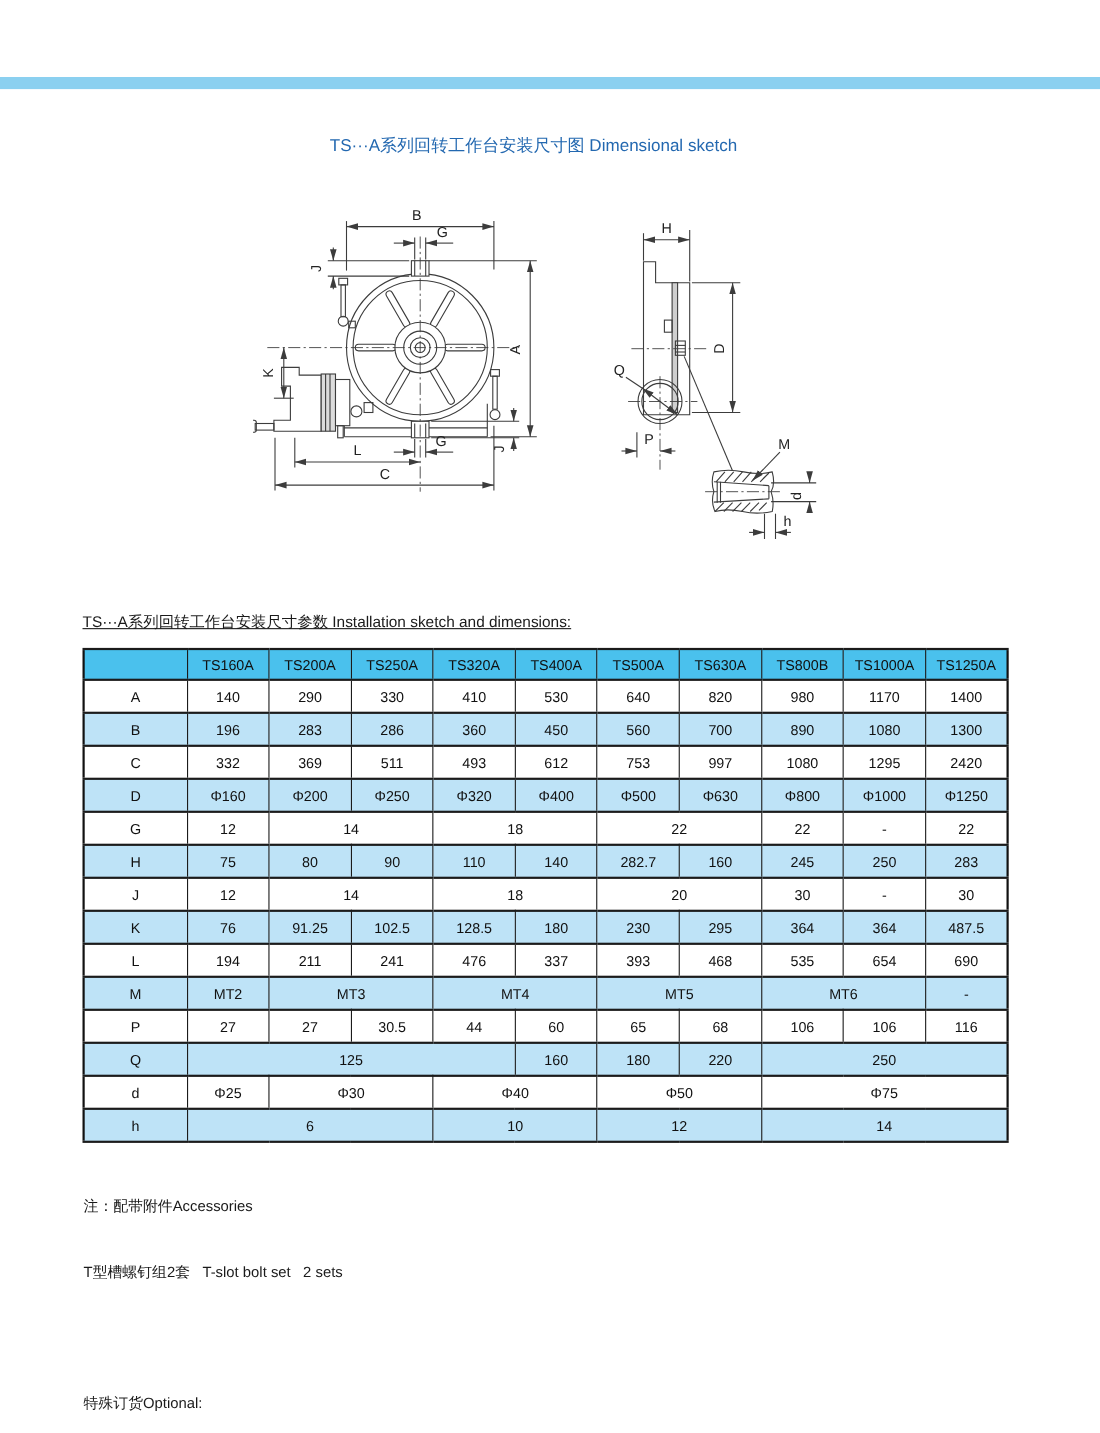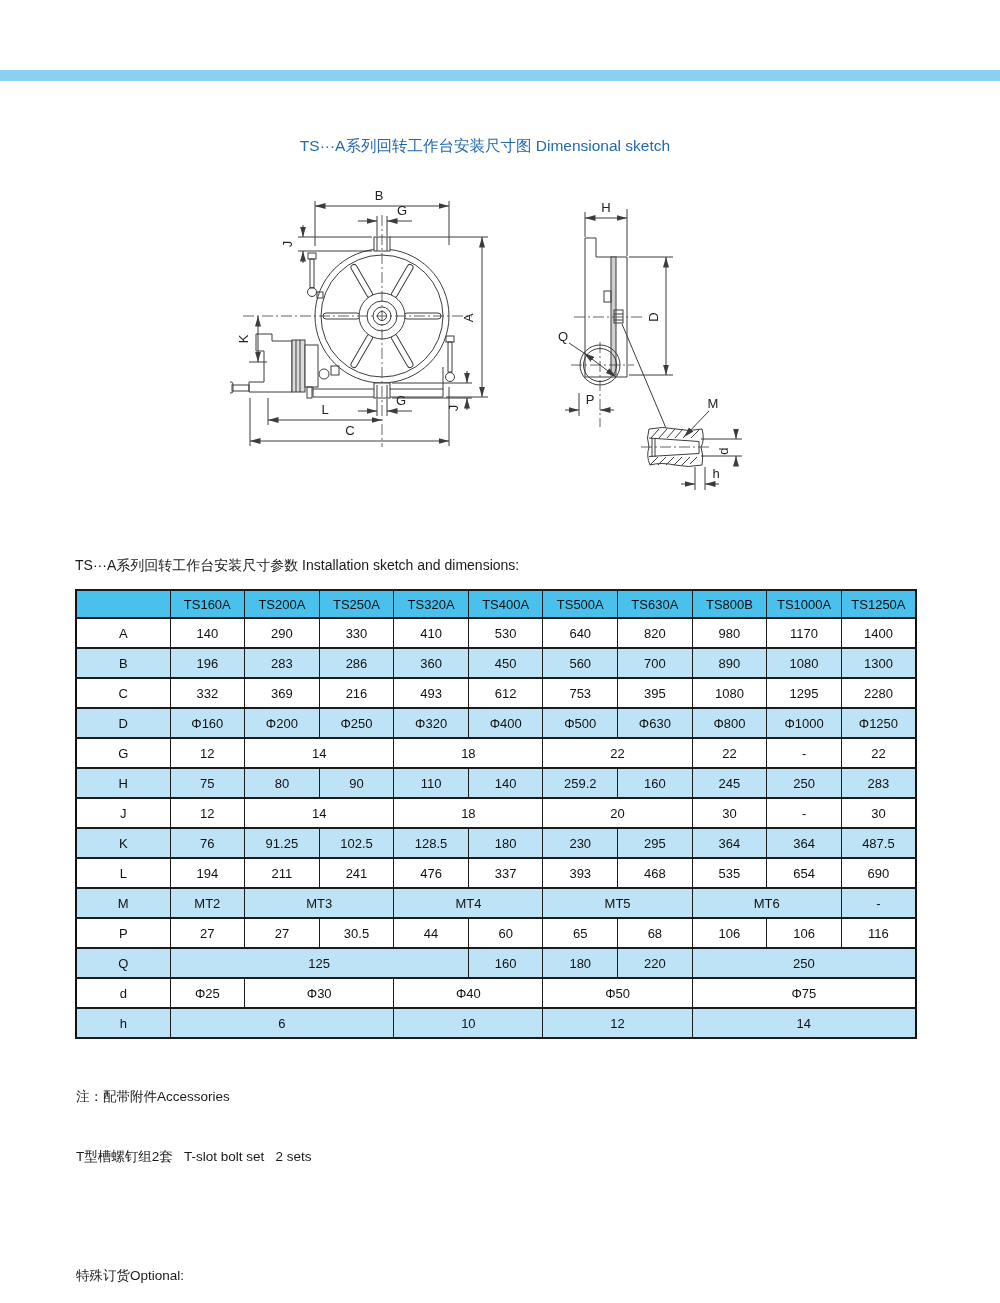--- a/index.html
+++ b/index.html
@@ -1,22 +1,22 @@
 <!DOCTYPE html>
 <html><head>
 <meta charset="utf-8">
 <style>
   html,body{margin:0;padding:0;background:#ffffff;}
   body{width:1000px;height:1303px;position:relative;overflow:hidden;
        font-family:"Liberation Sans",sans-serif;color:#1a1a1a;}
   .top-bar{position:absolute;left:0;top:70px;width:1000px;height:11px;background:#8bd0f0;}
-  .title{position:absolute;left:0;top:136px;width:970px;text-align:center;
+  .title{position:absolute;left:0;top:122px;width:970px;text-align:center;
          font-size:15.5px;font-weight:400;color:#2368b0;margin:0;}
   .drawing-svg{position:absolute;left:230px;top:180px;}
-  .table-heading{position:absolute;left:75px;top:557px;font-size:14px;color:#1a1a1a;}
+  .table-heading{position:absolute;left:75px;top:557px;font-size:14px;color:#1a1a1a;text-decoration:underline;}
   table.spec{position:absolute;left:75px;top:589px;width:842px;border-collapse:collapse;
              table-layout:fixed;font-size:13px;border:2px solid #111;}
   table.spec th,table.spec td{border:1px solid #1b1b1b;border-top-width:2px;border-bottom-width:2px;
              text-align:center;vertical-align:middle;height:28px;padding:0;font-weight:400;color:#111;}
   table.spec thead th{background:#4ac1ed;height:26px;}
   table.spec tbody tr.alt{background:#bee3f7;}
   .notes{position:absolute;left:76px;top:1047px;font-size:13.5px;line-height:20px;
          white-space:pre-wrap;color:#1a1a1a;}
   .notes-gap{height:19px;}
   svg text{font-family:"Liberation Sans",sans-serif;font-size:13px;fill:#222;}
@@ -273,28 +273,28 @@
           <td>560</td>
           <td>700</td>
           <td>890</td>
           <td>1080</td>
           <td>1300</td>
         </tr>
         <tr>
           <th>C</th>
           <td>332</td>
           <td>369</td>
-          <td>216</td>
+          <td>511</td>
           <td>493</td>
           <td>612</td>
           <td>753</td>
-          <td>395</td>
+          <td>997</td>
           <td>1080</td>
           <td>1295</td>
-          <td>2280</td>
+          <td>2420</td>
         </tr>
         <tr class="alt">
           <th>D</th>
           <td>Φ160</td>
           <td>Φ200</td>
           <td>Φ250</td>
           <td>Φ320</td>
           <td>Φ400</td>
           <td>Φ500</td>
           <td>Φ630</td>
@@ -312,21 +312,21 @@
           <td>-</td>
           <td>22</td>
         </tr>
         <tr class="alt">
           <th>H</th>
           <td>75</td>
           <td>80</td>
           <td>90</td>
           <td>110</td>
           <td>140</td>
-          <td>259.2</td>
+          <td>282.7</td>
           <td>160</td>
           <td>245</td>
           <td>250</td>
           <td>283</td>
         </tr>
         <tr>
           <th>J</th>
           <td>12</td>
           <td colspan="2">14</td>
           <td colspan="2">18</td>

